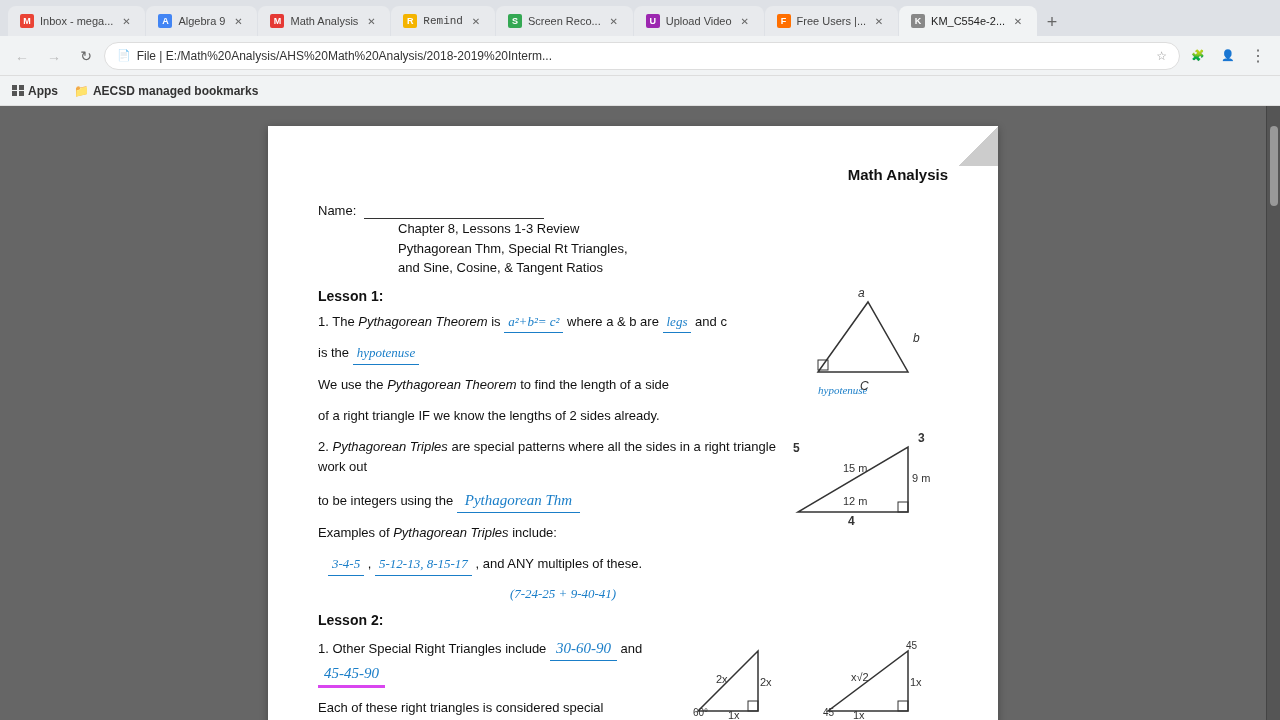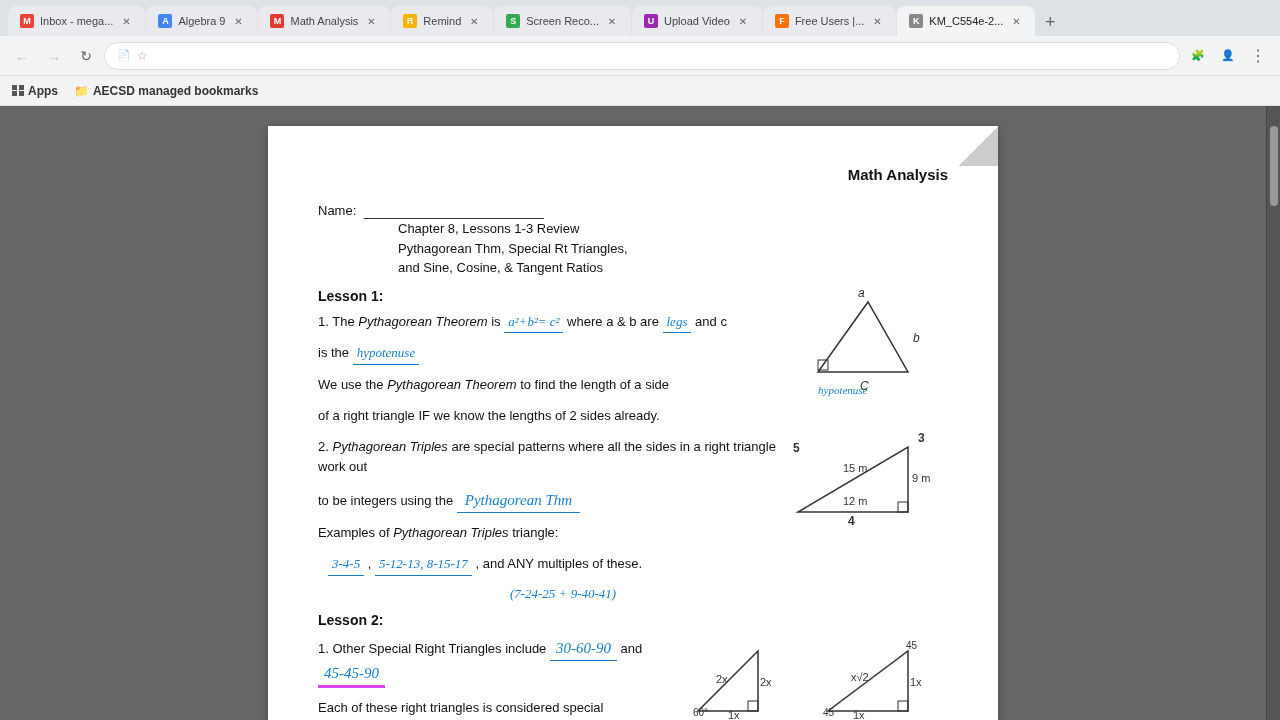--- a/index.html
+++ b/index.html
@@ -71,21 +71,21 @@
     </div>
 
     <div class="tab">
       <div class="tab-favicon" style="background:#E53935;border-radius:2px;display:flex;align-items:center;justify-content:center;color:white;font-size:9px;font-weight:bold;">M</div>
       <span style="font-size:11px;overflow:hidden;text-overflow:ellipsis;white-space:nowrap;max-width:80px;">Math Analysis</span>
       <div class="tab-close">✕</div>
     </div>
 
     <div class="tab">
       <div class="tab-favicon" style="background:#F4B400;border-radius:2px;display:flex;align-items:center;justify-content:center;color:white;font-size:9px;font-weight:bold;">R</div>
-      <span style="font-size:11px;overflow:hidden;text-overflow:ellipsis;white-space:nowrap;max-width:80px;">Remind</span>
+      <span style="font-size:11px;overflow:hidden;text-overflow:ellipsis;white-space:nowrap;max-width:80px;font-family:Liberation Mono, monospace;">Remind</span>
       <div class="tab-close">✕</div>
     </div>
 
     <div class="tab">
       <div class="tab-favicon" style="background:#34A853;border-radius:2px;display:flex;align-items:center;justify-content:center;color:white;font-size:9px;font-weight:bold;">S</div>
       <span style="font-size:11px;overflow:hidden;text-overflow:ellipsis;white-space:nowrap;max-width:80px;">Screen Reco...</span>
       <div class="tab-close">✕</div>
     </div>
 
     <div class="tab">
@@ -107,20 +107,21 @@
     </div>
     <div class="tab-new">+</div>
   </div>
 
   <div class="nav-bar">
     <div class="nav-btn disabled">←</div>
     <div class="nav-btn disabled">→</div>
     <div class="nav-btn">↻</div>
     <div class="address-bar">
       <span style="color:#999;font-size:11px;">📄</span>
+      <span class="address-text">File | E:/Math%20Analysis/AHS%20Math%20Analysis/2018-2019%20Interm...</span>
       <span style="color:#999;font-size:12px;">☆</span>
     </div>
     <div class="nav-icons">
       <div class="nav-btn" style="font-size:11px;">🧩</div>
       <div class="nav-btn" style="font-size:11px;">👤</div>
       <div class="nav-btn" style="font-size:16px;">⋮</div>
     </div>
   </div>
 
   <div class="bookmarks-bar">
@@ -217,21 +218,21 @@
             </div>
             <div class="question">
               <span>to be integers using the </span>
               <span style="display:inline-block;border-bottom:1px solid #1a7ec8;padding:0 8px;">
                 <span class="handwritten" style="font-size:15px;">Pythagorean Thm</span>
               </span>
             </div>
             <div class="question">
               <span>Examples of </span>
               <span class="italic-text">Pythagorean Triples</span>
-              <span> triangle:</span>
+              <span> include:</span>
             </div>
             <div class="question" style="margin-left:10px;">
               <span style="display:inline-block;border-bottom:1px solid #1a7ec8;padding:0 4px;">
                 <span class="handwritten">3-4-5</span>
               </span>
               <span> , </span>
               <span style="display:inline-block;border-bottom:1px solid #1a7ec8;padding:0 4px;">
                 <span class="handwritten">5-12-13, 8-15-17</span>
               </span>
               <span>, and ANY multiples of these.</span>

